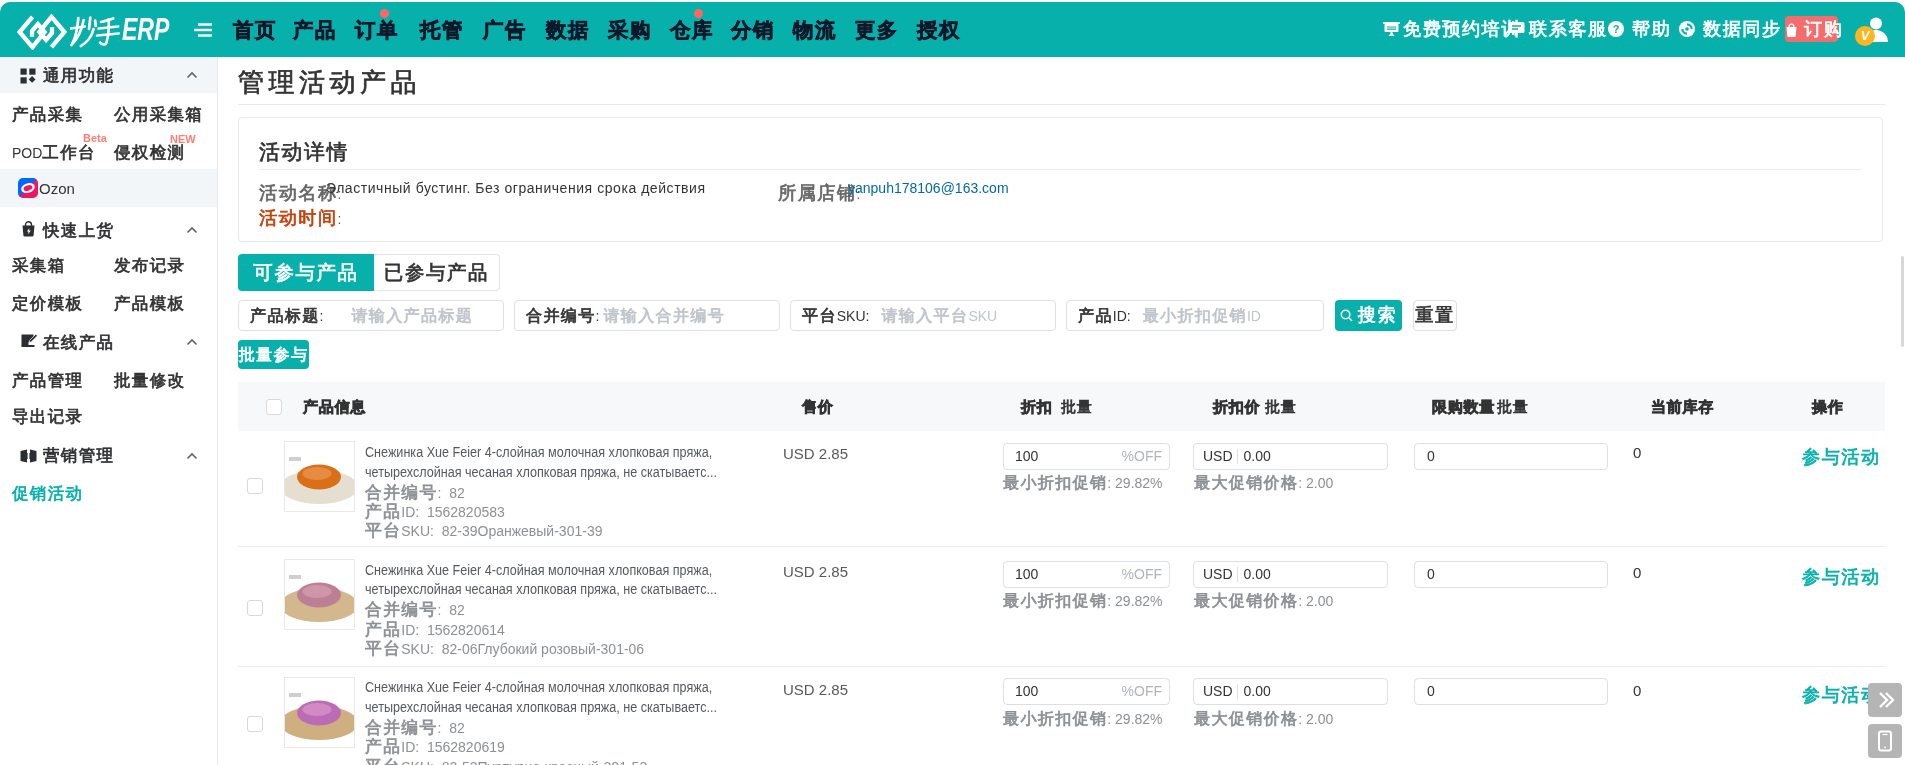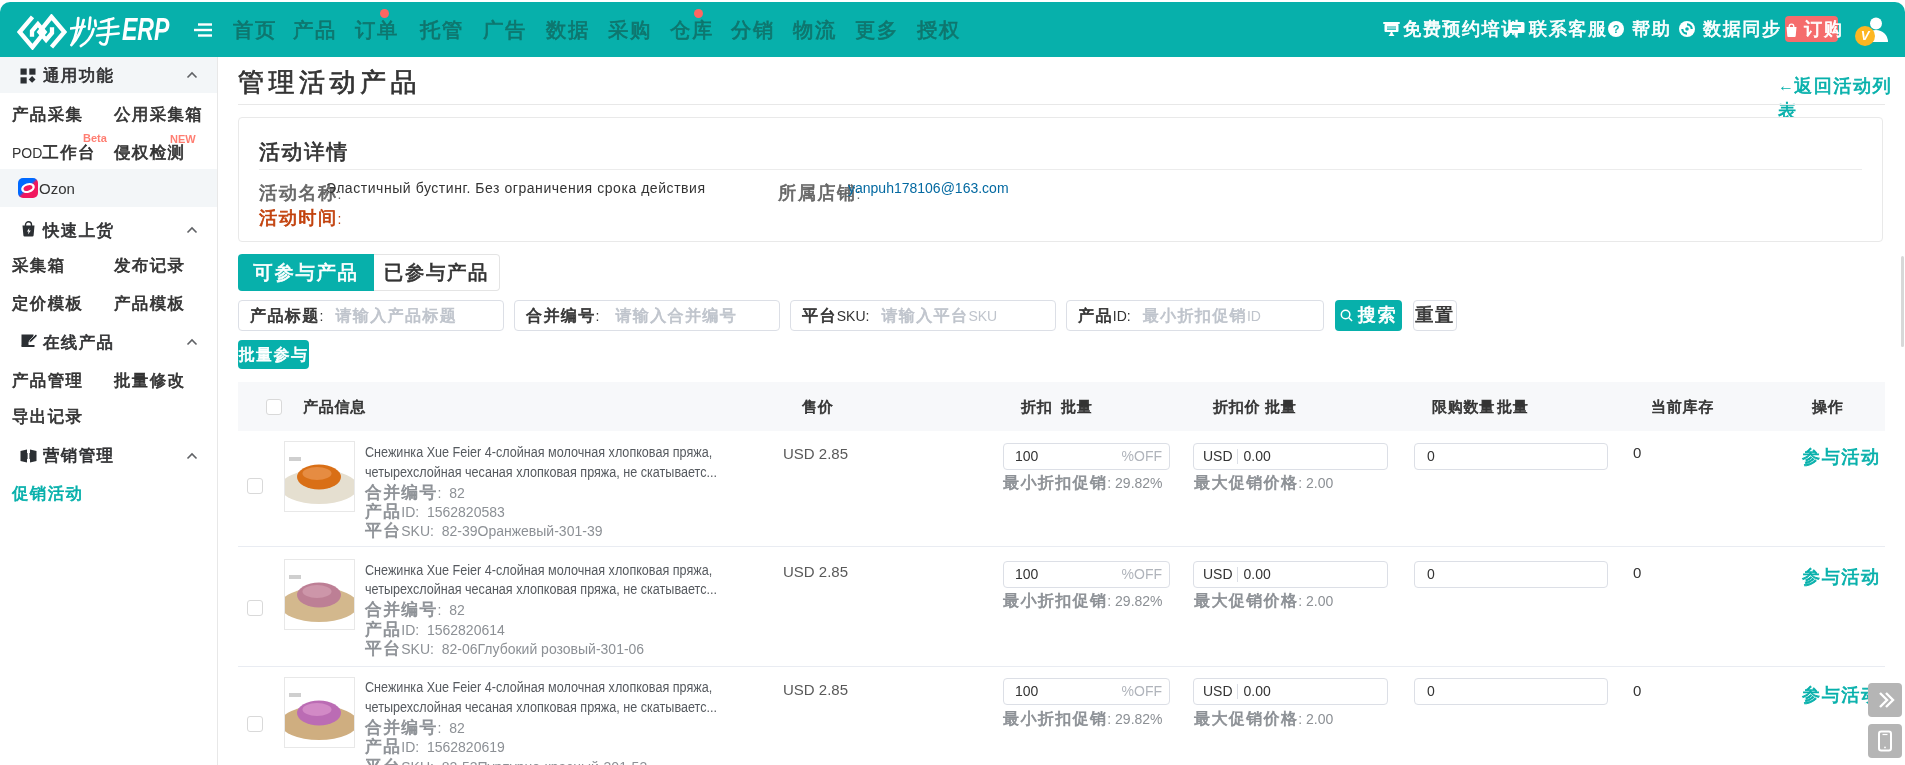--- a/index.html
+++ b/index.html
@@ -8,37 +8,37 @@
 .si c,.sh-t c{font-size:118%}
 .nav c{font-size:120%}
 .pinfo c{font-size:120%}
 .cap c{font-size:115%}
 
 html,body{width:1905px;height:765px;overflow:hidden;background:#fff;
 font-family:"Liberation Sans",sans-serif;-webkit-font-smoothing:antialiased}
 .abs{position:absolute}
 .teal{color:#07b0ab}
 .topbar{position:absolute;left:0;top:2px;width:1905px;height:55px;background:#07b0ab;border-radius:10px 10px 0 0}
-.nav{position:absolute;top:3px;height:55px;line-height:55px;color:#0f766e;font-size:17px;font-weight:normal}
+.nav{position:absolute;top:3px;height:55px;line-height:55px;color:#0f172a;font-size:17px;font-weight:bold}
 .reddot{position:absolute;width:9px;height:9px;border-radius:50%;background:#ff6662}
 .topright{position:absolute;top:2px;height:55px;line-height:55px;color:#fff;font-size:14px}
 .sidebar{position:absolute;left:0;top:57px;width:218px;height:708px;background:#fff;border-right:1px solid #e8e8e8}
 .sideheader{position:absolute;left:0;width:217px;height:38px}
 .sh-gray{background:#f3f6f8}
 .sh-t{position:absolute;left:43px;font-size:14px;color:#303133;line-height:18px}
 .si{position:absolute;font-size:14px;color:#333;line-height:18px}
 .sup{position:absolute;font-size:11px;font-weight:bold;color:#ff7e72}
 .main{position:absolute;left:219px;top:57px;width:1686px;height:512px;background:#fff}
 .card{position:absolute;left:19px;top:60px;width:1645px;height:125px;border:1px solid #e9e9e9;border-radius:4px;background:#fff}
 .inp{position:absolute;border:1px solid #dcdfe6;border-radius:4px;background:#fff;font-size:14px;color:#333}
 .ph{color:#bfc4cc}
 .btn-teal{position:absolute;background:#07b0ab;border-radius:4px;color:#fff;font-size:14px;text-align:center}
 .btn-plain{position:absolute;background:#fff;border:1px solid #dcdfe6;border-radius:4px;color:#333;font-size:14px;text-align:center}
 .thead{position:absolute;left:19px;top:325px;width:1647px;height:49px;background:#f7f8fa}
-.th{position:absolute;font-size:14px;font-weight:normal;color:#333;top:0;height:49px;line-height:49px}
+.th{position:absolute;font-size:14px;font-weight:bold;color:#333;top:0;height:49px;line-height:49px}
 .cb{position:absolute;width:16px;height:16px;border:1px solid #d9d9d9;border-radius:3px;background:#fff}
 .rowline{position:absolute;left:19px;width:1647px;height:1px;background:#e9ecf2}
 .ptitle{position:absolute;left:146px;font-size:14px;color:#565a5f;line-height:19.6px;white-space:nowrap;transform:scaleX(0.9);transform-origin:0 0}
 .pinfo{position:absolute;left:146px;font-size:14px;color:#8c9095;white-space:nowrap;line-height:18px}
 .price{position:absolute;left:564px;font-size:15px;color:#595959}
 .cap{position:absolute;font-size:14px;color:#8c9095;white-space:nowrap;line-height:18px}
 .plink{position:absolute;left:1583px;font-size:14px;color:#07b0ab;line-height:18px}
 .stock{position:absolute;left:1414px;font-size:15px;color:#333}
 .pimg{position:absolute;left:65px;width:71px;height:71px;border:1px solid #e8e8e8;background:#fff;overflow:hidden}
 .fab{position:absolute;left:1868px;width:34px;height:34px;background:#b5b5b5;border-radius:4px}
@@ -205,38 +205,37 @@
     </svg>
 <div class="sh-t" style="top:390px"><c>营销管理</c></div>
 <svg class="abs" style="left:186px;top:395px" width="12" height="8" viewBox="0 0 12 8">
       <path d="M1.5 6.5 L6 2 L10.5 6.5" fill="none" stroke="#606266" stroke-width="1.6"></path>
     </svg>
 <div class="si teal" style="left:12px;top:428px;color:#07b0ab"><c>促销活动</c></div>
 </div>
 
 <div class="main">
   <div class="abs" style="left:19px;top:8px;font-size:20px;color:#333"><c style="letter-spacing:4.5px">管理活动产品</c></div>
-  <div class="abs teal" style="left:1559px;top:16px;font-size:14px"><span style="font-size:16px;vertical-align:1px">←</span><c>返回活动列表</c></div>
   <div class="abs" style="left:19px;top:47px;width:1647px;height:1px;background:#e8e8e8"></div>
 
   <div class="card">
     <div class="abs" style="left:20px;top:20px;font-size:16px;color:#333"><c>活动详情</c></div>
     <div class="abs" style="left:20px;top:51px;width:1603px;height:1px;background:#ececec"></div>
     <div class="abs" style="left:20px;top:62px;font-size:14px;color:#666"><c>活动名称</c>:</div>
     <div class="abs" style="left:87px;top:62px;font-size:14px;color:#333;letter-spacing:0.55px">Эластичный бустинг. Без ограничения срока действия</div>
     <div class="abs" style="left:539px;top:62px;font-size:14px;color:#666"><c>所属店铺</c>:</div>
     <div class="abs" style="left:609px;top:62px;font-size:14px;color:#0369a1">yanpuh178106@163.com</div>
     <div class="abs" style="left:20px;top:87px;font-size:14px;color:#c2410c"><c>活动时间</c>:</div>
   </div>
 
   <div class="abs" style="left:19px;top:197px;width:136px;height:37px;background:#07b0ab;border-radius:4px 0 0 4px;color:#fff;font-size:15px;text-align:center;line-height:37px"><c>可参与产品</c>(128)</div>
   <div class="abs" style="left:155px;top:197px;width:126px;height:37px;background:#fff;border:1px solid #e4e4e4;border-left:none;border-radius:0 4px 4px 0;color:#333;font-size:15px;text-align:center;line-height:35px"><c>已参与产品</c>(26)</div>
 
-  <div class="inp k" style="left:19px;top:243px;width:266px;height:31px;line-height:29px"><span style="margin-left:11px"><c>产品标题</c>:</span><span class="ph" style="margin-left:12px"><c>请输入产品标题</c></span></div>
-  <div class="inp k" style="left:295px;top:243px;width:266px;height:31px;line-height:29px"><span style="margin-left:11px"><c>合并编号</c>:</span><span class="ph" style="margin-left:16px"><c>请输入合并编号</c></span></div>
+  <div class="inp k" style="left:19px;top:243px;width:266px;height:31px;line-height:29px"><span style="margin-left:11px"><c>产品标题</c>:</span><span class="ph" style="margin-left:28px"><c>请输入产品标题</c></span></div>
+  <div class="inp k" style="left:295px;top:243px;width:266px;height:31px;line-height:29px"><span style="margin-left:11px"><c>合并编号</c>:</span><span class="ph" style="margin-left:4px"><c>请输入合并编号</c></span></div>
   <div class="inp k" style="left:571px;top:243px;width:266px;height:31px;line-height:29px"><span style="margin-left:11px"><c>平台</c>SKU:</span><span class="ph" style="margin-left:12px"><c>请输入平台</c>SKU</span></div>
   <div class="inp k" style="left:847px;top:243px;width:258px;height:31px;line-height:29px"><span style="margin-left:11px"><c>产品</c>ID:</span><span class="ph" style="margin-left:12px"><c>最小折扣促销</c>ID</span></div>
   <div class="btn-teal" style="left:1116px;top:243px;width:67px;height:31px;line-height:31px"><svg width="13" height="13" viewBox="0 0 14 14" style="vertical-align:-1px;margin-right:5px">
         <circle cx="6" cy="6" r="4.6" fill="none" stroke="#fff" stroke-width="1.6"></circle>
         <path d="M9.5 9.5 L13 13" stroke="#fff" stroke-width="1.6"></path>
       </svg><c>搜索</c></div>
   <div class="btn-plain" style="left:1194px;top:243px;width:44px;height:31px;line-height:29px"><c>重置</c></div>
 
   <div class="btn-teal k" style="left:19px;top:283px;width:71px;height:29px;line-height:29px"><c>批量参与</c></div>
 

